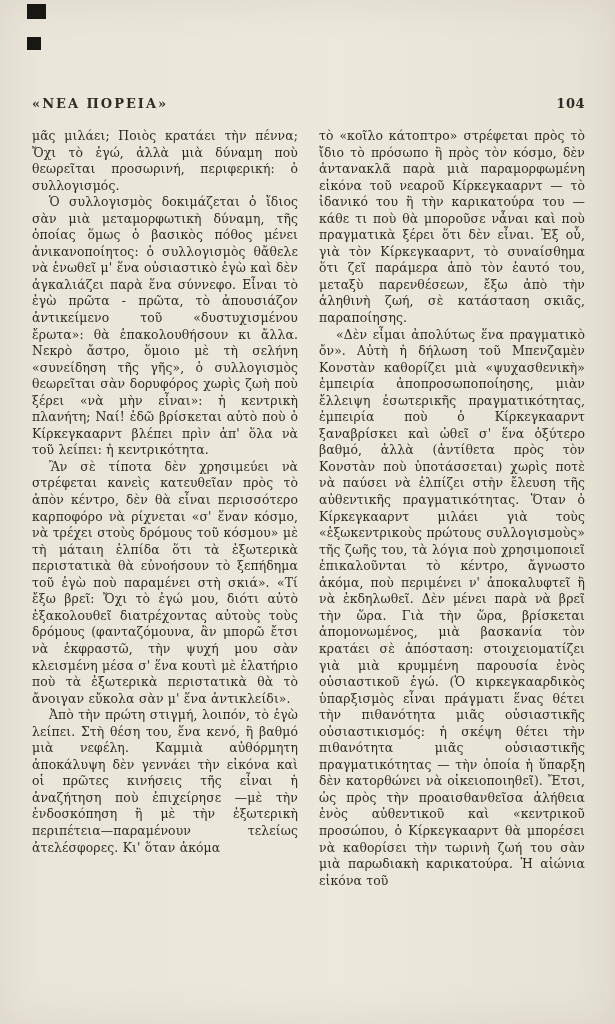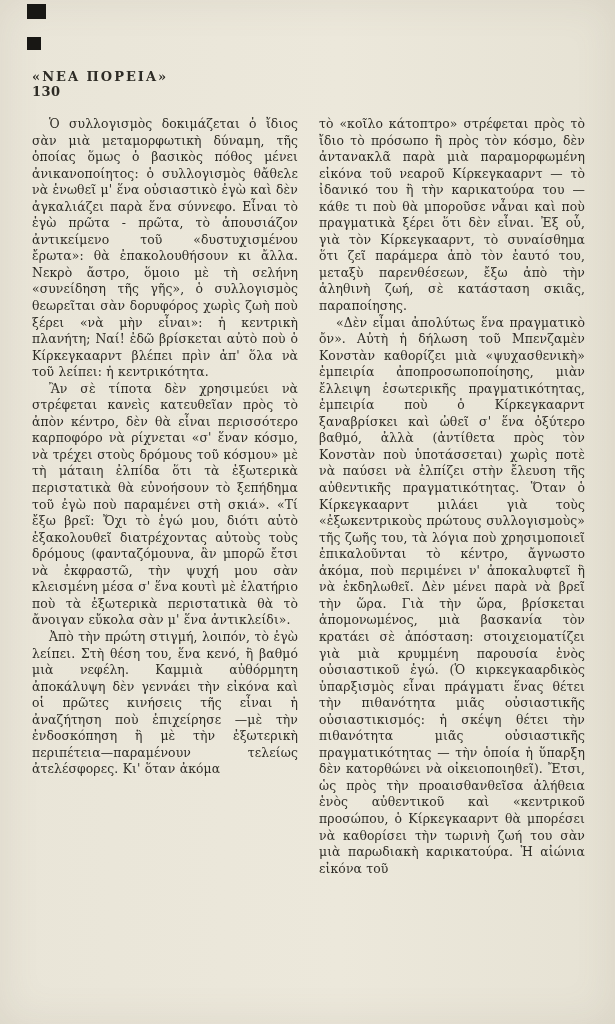--- a/index.html
+++ b/index.html
@@ -22,27 +22,26 @@
     background: linear-gradient(90deg, #e9e5d8 0%, #ece8db 55%, #e6e2d4 100%);
     box-shadow: inset 0 0 40px rgba(120,110,90,0.12);
   }
   .artifact {
     position: absolute;
     background: #181714;
   }
   .artifact-1 { left: 27px; top: 4px;  width: 19px; height: 15px; }
   .artifact-2 { left: 27px; top: 37px; width: 14px; height: 13px; }
   .page-header {
-    padding-top: 69px;
+    padding-top: 96px;
     display: flex;
     justify-content: space-between;
     align-items: baseline;
     font-weight: bold;
     font-size: 13px;
-    flex-direction: column;
   }
   .journal-title { letter-spacing: 2px; }
   .page-number { letter-spacing: 0.5px; }
   .columns {
     margin-top: 17px;
     display: flex;
     gap: 21px;
   }
   .column {
     flex: 1 1 0;
@@ -58,26 +57,27 @@
 </head>
 <body>
 
 <div class="page">
 
   <div class="artifact artifact-1"></div>
   <div class="artifact artifact-2"></div>
 
   <header class="page-header">
     <span class="journal-title">«ΝΕΑ ΠΟΡΕΙΑ»</span>
-    <span class="page-number">130</span>
+    <span class="page-number">104</span>
   </header>
 
   <main class="columns">
 
     <section class="column left">
+      <p class="para no-indent">μᾶς μιλάει; Ποιὸς κρατάει τὴν πέννα; Ὄχι τὸ ἐγώ, ἀλλὰ μιὰ δύναμη ποὺ θεωρεῖται προσωρινή, περιφερική: ὁ συλλογισμός.</p>
       <p class="para">Ὁ συλλογισμὸς δοκιμάζεται ὁ ἴδιος σὰν μιὰ μεταμορφωτικὴ δύναμη, τῆς ὁποίας ὅμως ὁ βασικὸς πόθος μένει ἀνικανοποίητος: ὁ συλλογισμὸς θἄθελε νὰ ἑνωθεῖ μ' ἕνα οὐσιαστικὸ ἐγὼ καὶ δὲν ἀγκαλιάζει παρὰ ἕνα σύννεφο. Εἶναι τὸ ἐγὼ πρῶτα - πρῶτα, τὸ ἀπουσιάζον ἀντικείμενο τοῦ «δυστυχισμένου ἔρωτα»: θὰ ἐπακολουθήσουν κι ἄλλα. Νεκρὸ ἄστρο, ὅμοιο μὲ τὴ σελήνη «συνείδηση τῆς γῆς», ὁ συλλογισμὸς θεωρεῖται σὰν δορυφόρος χωρὶς ζωὴ ποὺ ξέρει «νὰ μὴν εἶναι»: ἡ κεντρικὴ πλανήτη; Ναί! ἐδῶ βρίσκεται αὐτὸ ποὺ ὁ Κίρκεγκααρντ βλέπει πρὶν ἀπ' ὅλα νὰ τοῦ λείπει: ἡ κεντρικότητα.</p>
       <p class="para">Ἂν σὲ τίποτα δὲν χρησιμεύει νὰ στρέφεται κανεὶς κατευθεῖαν πρὸς τὸ ἀπὸν κέντρο, δὲν θὰ εἶναι περισσότερο καρποφόρο νὰ ρίχνεται «σ' ἕναν κόσμο, νὰ τρέχει στοὺς δρόμους τοῦ κόσμου» μὲ τὴ μάταιη ἐλπίδα ὅτι τὰ ἐξωτερικὰ περιστατικὰ θὰ εὐνοήσουν τὸ ξεπήδημα τοῦ ἐγὼ ποὺ παραμένει στὴ σκιά». «Τί ἔξω βρεῖ: Ὄχι τὸ ἐγώ μου, διότι αὐτὸ ἐξακολουθεῖ διατρέχοντας αὐτοὺς τοὺς δρόμους (φανταζόμουνα, ἂν μπορῶ ἔτσι νὰ ἐκφραστῶ, τὴν ψυχή μου σὰν κλεισμένη μέσα σ' ἕνα κουτὶ μὲ ἐλατήριο ποὺ τὰ ἐξωτερικὰ περιστατικὰ θὰ τὸ ἄνοιγαν εὔκολα σὰν μ' ἕνα ἀντικλείδι».</p>
       <p class="para">Ἀπὸ τὴν πρώτη στιγμή, λοιπόν, τὸ ἐγὼ λείπει. Στὴ θέση του, ἕνα κενό, ἢ βαθμό μιὰ νεφέλη. Καμμιὰ αὐθόρμητη ἀποκάλυψη δὲν γεννάει τὴν εἰκόνα καὶ οἱ πρῶτες κινήσεις τῆς εἶναι ἡ ἀναζήτηση ποὺ ἐπιχείρησε —μὲ τὴν ἐνδοσκόπηση ἢ μὲ τὴν ἐξωτερικὴ περιπέτεια—παραμένουν τελείως ἀτελέσφορες. Κι' ὅταν ἀκόμα</p>
     </section>
 
     <section class="column right">
       <p class="para no-indent">τὸ «κοῖλο κάτοπτρο» στρέφεται πρὸς τὸ ἴδιο τὸ πρόσωπο ἢ πρὸς τὸν κόσμο, δὲν ἀντανακλᾶ παρὰ μιὰ παραμορφωμένη εἰκόνα τοῦ νεαροῦ Κίρκεγκααρντ — τὸ ἰδανικό του ἢ τὴν καρικατούρα του — κάθε τι ποὺ θὰ μποροῦσε νἆναι καὶ ποὺ πραγματικὰ ξέρει ὅτι δὲν εἶναι. Ἐξ οὗ, γιὰ τὸν Κίρκεγκααρντ, τὸ συναίσθημα ὅτι ζεῖ παράμερα ἀπὸ τὸν ἑαυτό του, μεταξὺ παρενθέσεων, ἔξω ἀπὸ τὴν ἀληθινὴ ζωή, σὲ κατάσταση σκιᾶς, παραποίησης.</p>
       <p class="para">«Δὲν εἶμαι ἀπολύτως ἕνα πραγματικὸ ὄν». Αὐτὴ ἡ δήλωση τοῦ Μπενζαμὲν Κονστὰν καθορίζει μιὰ «ψυχασθενικὴ» ἐμπειρία ἀποπροσωποποίησης, μιὰν ἔλλειψη ἐσωτερικῆς πραγματικότητας, ἐμπειρία ποὺ ὁ Κίρκεγκααρντ ξαναβρίσκει καὶ ὠθεῖ σ' ἕνα ὀξύτερο βαθμό, ἀλλὰ (ἀντίθετα πρὸς τὸν Κονστὰν ποὺ ὑποτάσσεται) χωρὶς ποτὲ νὰ παύσει νὰ ἐλπίζει στὴν ἔλευση τῆς αὐθεντικῆς πραγματικότητας. Ὅταν ὁ Κίρκεγκααρντ μιλάει γιὰ τοὺς «ἐξωκεντρικοὺς πρώτους συλλογισμοὺς» τῆς ζωῆς του, τὰ λόγια ποὺ χρησιμοποιεῖ ἐπικαλοῦνται τὸ κέντρο, ἄγνωστο ἀκόμα, ποὺ περιμένει ν' ἀποκαλυφτεῖ ἢ νὰ ἐκδηλωθεῖ. Δὲν μένει παρὰ νὰ βρεῖ τὴν ὥρα. Γιὰ τὴν ὥρα, βρίσκεται ἀπομονωμένος, μιὰ βασκανία τὸν κρατάει σὲ ἀπόσταση: στοιχειοματίζει γιὰ μιὰ κρυμμένη παρουσία ἑνὸς οὐσιαστικοῦ ἐγώ. (Ὁ κιρκεγκααρδικὸς ὑπαρξισμὸς εἶναι πράγματι ἕνας θέτει τὴν πιθανότητα μιᾶς οὐσιαστικῆς οὐσιαστικισμός: ἡ σκέψη θέτει τὴν πιθανότητα μιᾶς οὐσιαστικῆς πραγματικότητας — τὴν ὁποία ἡ ὕπαρξη δὲν κατορθώνει νὰ οἰκειοποιηθεῖ). Ἔτσι, ὡς πρὸς τὴν προαισθανθεῖσα ἀλήθεια ἑνὸς αὐθεντικοῦ καὶ «κεντρικοῦ προσώπου, ὁ Κίρκεγκααρντ θὰ μπορέσει νὰ καθορίσει τὴν τωρινὴ ζωή του σὰν μιὰ παρωδιακὴ καρικατούρα. Ἡ αἰώνια εἰκόνα τοῦ</p>
     </section>
 

